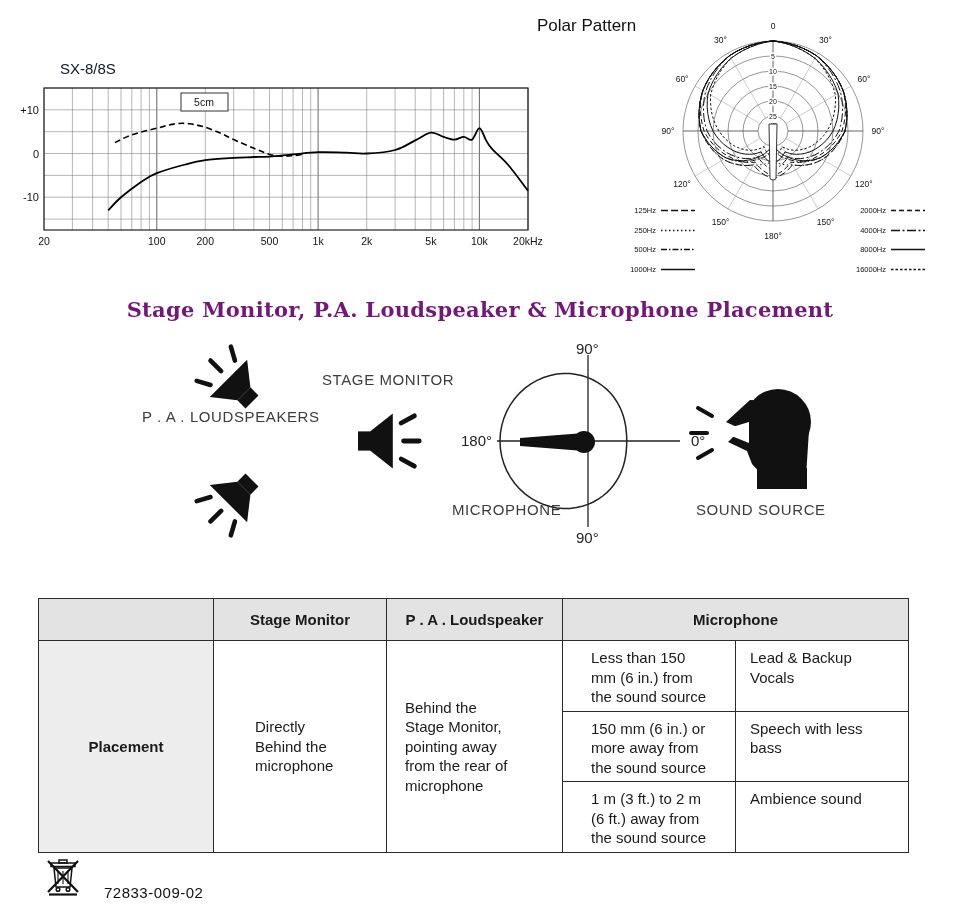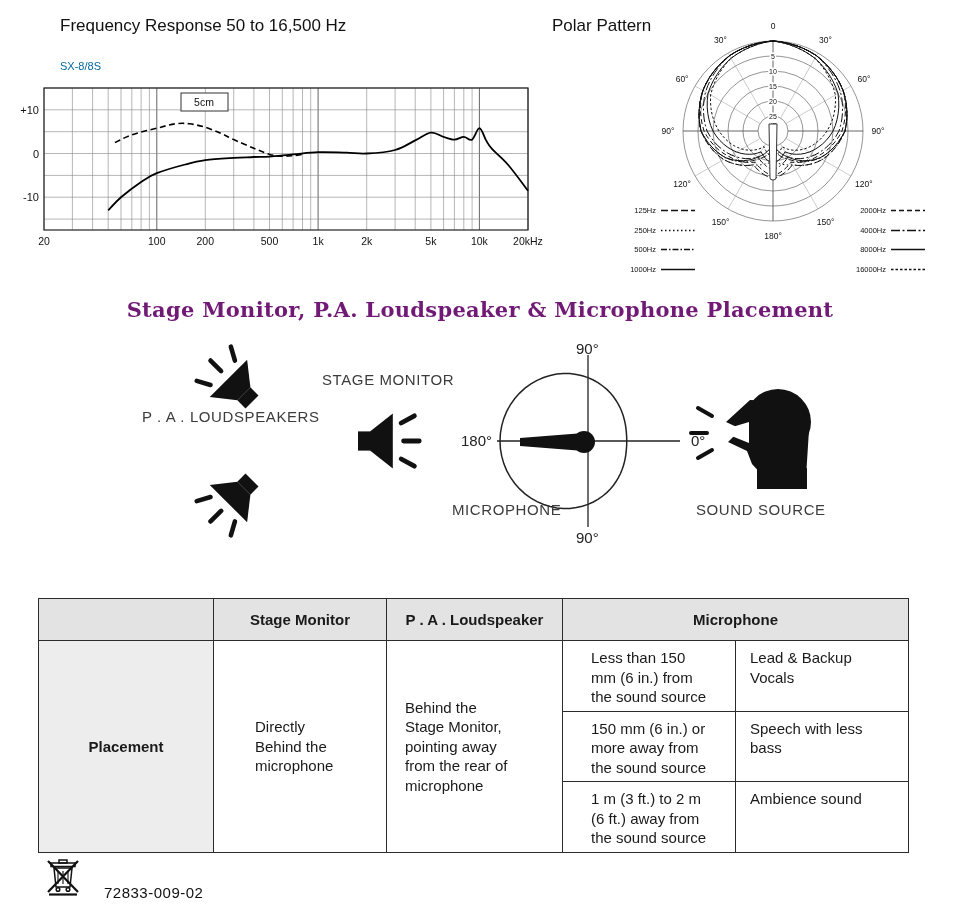--- a/index.html
+++ b/index.html
@@ -1,21 +1,21 @@
 <!DOCTYPE html>
 <html><head>
 <meta charset="utf-8">
 <style>
   *{margin:0;padding:0;box-sizing:border-box}
   html,body{background:#fff}
   body{font-family:"Liberation Sans",sans-serif;color:#1a1a1a}
   #page{position:relative;width:960px;height:910px;background:#fff;overflow:hidden}
   .abs{position:absolute}
   .chart-title{font-size:17px;color:#111}
-  .model-label{font-size:11px;color:#0369a1}
+  .model-label{font-size:15px;color:#0f172a}
   svg text{font-family:"Liberation Sans",sans-serif}
   .halo{paint-order:stroke;stroke:#fff;stroke-width:3px}
   .heading{font-family:"DejaVu Serif","Liberation Serif",serif;font-weight:bold;font-size:21px;color:#701a75;width:100%;text-align:center;letter-spacing:.3px}
   .diagram-label{font-size:15px;color:#3c3c3c;letter-spacing:.6px}
   .angle-label{font-size:15px;color:#222}
   .leg-col{display:flex;flex-direction:column;gap:10px}
   .leg-row{display:flex;align-items:center;gap:4px;height:9.5px}
   .leg-label{font-size:7.5px;width:44px;text-align:right;color:#111;white-space:nowrap}
   table{border-collapse:collapse;width:870px;table-layout:fixed;font-size:15px}
   th,td{border:1px solid #2b2b2b;vertical-align:top}
@@ -26,21 +26,20 @@
   .c3{vertical-align:middle;padding-left:18px}
   .c4{padding:7px 6px 4px 28px}
   .c5{padding:7px 6px 4px 14px}
   .part-number{font-size:15px;color:#111;letter-spacing:.5px}
 </style>
 </head>
 <body>
 
 <div id="page">
 
-  <div class="abs chart-title" style="left:60px;top:16px">Frequency Response 50 to 16,500 Hz</div>
   <div class="abs model-label" style="left:60px;top:60px">SX-8/8S</div>
 
   <svg id="freq-svg" class="abs" style="left:8px;top:80px" width="544" height="176">
     <g id="freq-grid">
         <line x1="36.0" x2="36.0" y1="8" y2="150" stroke="#858585" stroke-width="0.6"></line>
         <line x1="64.4" x2="64.4" y1="8" y2="150" stroke="#858585" stroke-width="0.6"></line>
         <line x1="84.6" x2="84.6" y1="8" y2="150" stroke="#858585" stroke-width="0.6"></line>
         <line x1="100.2" x2="100.2" y1="8" y2="150" stroke="#858585" stroke-width="0.6"></line>
         <line x1="113.0" x2="113.0" y1="8" y2="150" stroke="#858585" stroke-width="0.6"></line>
         <line x1="123.8" x2="123.8" y1="8" y2="150" stroke="#858585" stroke-width="0.6"></line>
@@ -93,21 +92,21 @@
         <text x="31" y="33.8" text-anchor="end" font-size="11" fill="#111">+10</text>
         <text x="31" y="77.5" text-anchor="end" font-size="11" fill="#111">0</text>
         <text x="31" y="121.2" text-anchor="end" font-size="11" fill="#111">-10</text>
       </g>
     <g>
       <rect x="173" y="13" width="47" height="18" fill="#fff" stroke="#333" stroke-width="1"></rect>
       <text x="196" y="26" text-anchor="middle" font-size="10.5" fill="#111">5cm</text>
     </g>
   </svg>
 
-  <div class="abs chart-title" style="left:552px;top:16px">Polar Pattern</div>
+  <div class="abs chart-title" style="left:537px;top:16px">Polar Pattern</div>
 
   <svg id="polar-svg" class="abs" style="left:608px;top:6px" width="340" height="254">
     <g id="polar-grid">
         <circle cx="165" cy="125" r="90.0" fill="none" stroke="#666" stroke-width="0.7"></circle>
         <circle cx="165" cy="125" r="75.0" fill="none" stroke="#666" stroke-width="0.7"></circle>
         <circle cx="165" cy="125" r="60.0" fill="none" stroke="#666" stroke-width="0.7"></circle>
         <circle cx="165" cy="125" r="45.0" fill="none" stroke="#666" stroke-width="0.7"></circle>
         <circle cx="165" cy="125" r="30.0" fill="none" stroke="#666" stroke-width="0.7"></circle>
         <circle cx="165" cy="125" r="15.0" fill="none" stroke="#666" stroke-width="0.7"></circle>
         <line x1="165.0" y1="110.0" x2="165.0" y2="35.0" stroke="#555" stroke-width="0.9"></line>

